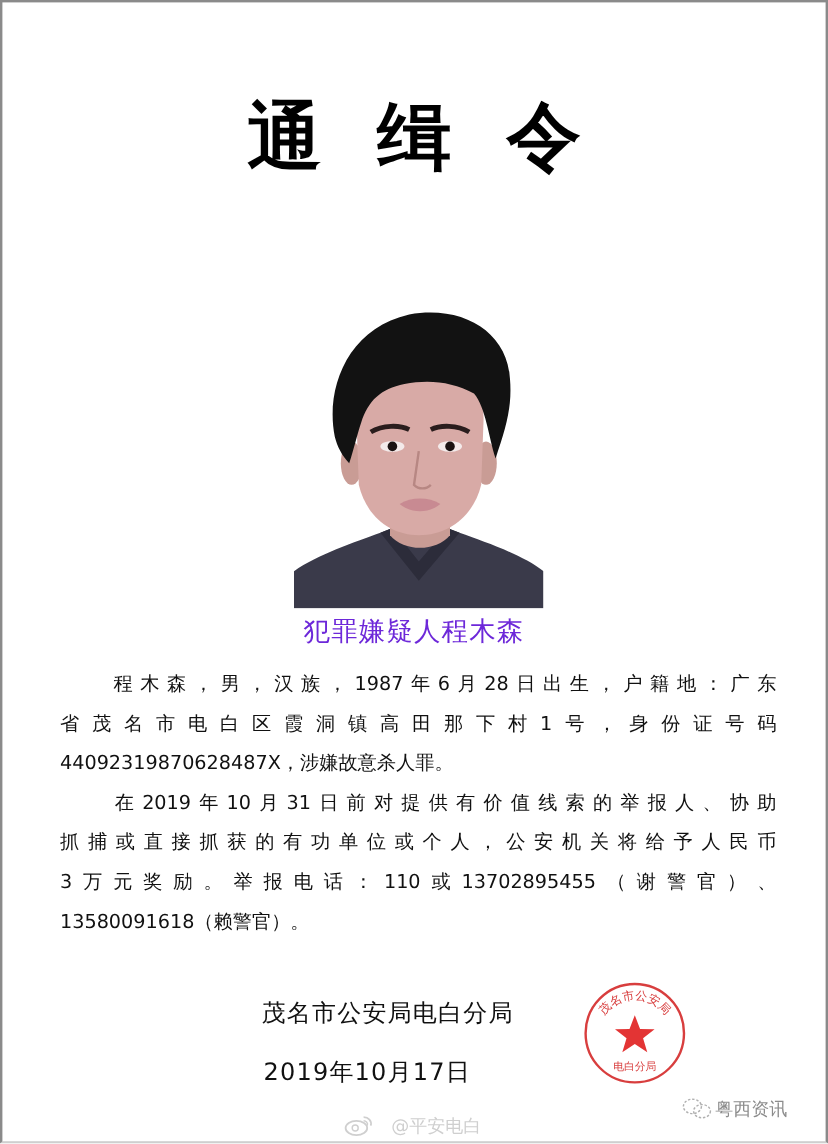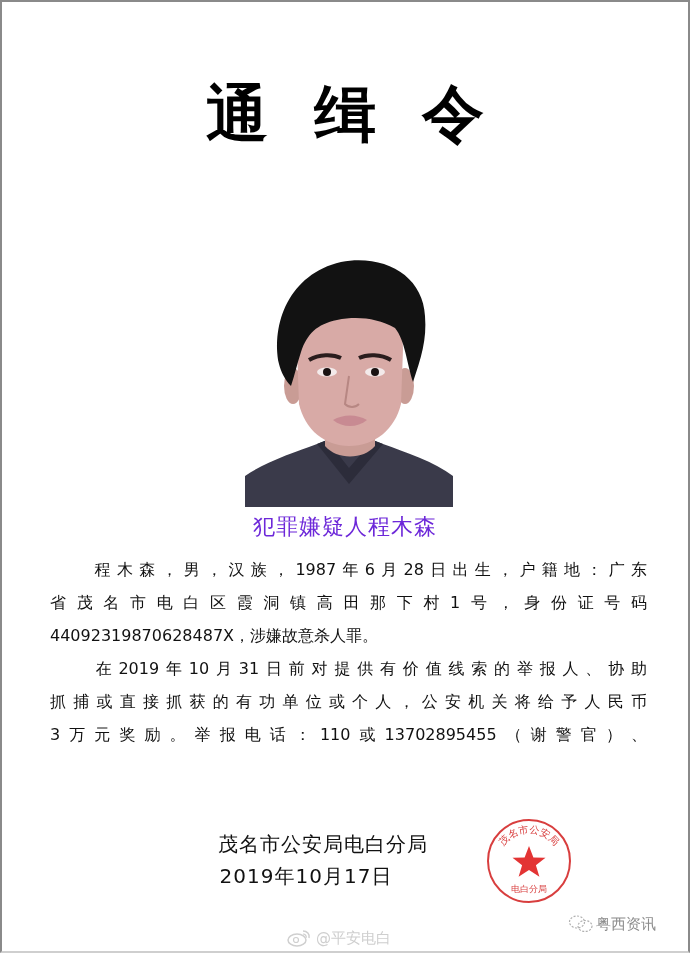--- a/index.html
+++ b/index.html
@@ -43,29 +43,29 @@
     font-size: 16px; line-height: 33px; color: #111;
   }
   .para { margin: 0 0 0 0; text-align: justify; text-align-last: left; }
   .para .line { display: block; white-space: nowrap; }
   .para .line.j { text-align: justify; text-align-last: justify; }
   .sign {
     position: absolute; left: 0; top: 826px; width: 642px;
     text-align: center; font-size: 20px; line-height: 32px; color: #111;
   }
   .sign .org { letter-spacing: 1px; }
-  .sign .date { padding-right: 34px; letter-spacing: 1px; }
+  .sign .date { padding-right: 34px; letter-spacing: 1px; margin-top: 17px; }
   .seal {
     position: absolute; left: 482px; top: 814px; width: 90px; height: 90px;
     opacity: 0.9;
   }
   .wm-weibo {
     position: absolute; left: 284px; top: 926px;
     font-size: 15px; color: #cfcfcf; line-height: 20px;
-    display: flex; align-items: center; gap: 4px;
+    display: flex; align-items: center; gap: 14px;
   }
   .wm-wechat {
     position: absolute; left: 566px; top: 912px;
     font-size: 15px; color: #8c8c8c; line-height: 20px;
     display: flex; align-items: center; gap: 2px;
   }
 </style>
 </head>
 <body>
 
@@ -109,20 +109,21 @@
   <div class="body">
     <div class="para">
       <span class="line j">　　程木森，男，汉族，1987年6月28日出生，户籍地：广东</span>
       <span class="line j">省茂名市电白区霞洞镇高田那下村1号，身份证号码</span>
       <span class="line">440923198706284​87X，涉嫌故意杀人罪。</span>
     </div>
     <div class="para">
       <span class="line j">　　在2019年10月31日前对提供有价值线索的举报人、协助</span>
       <span class="line j">抓捕或直接抓获的有功单位或个人，公安机关将给予人民币</span>
       <span class="line j">3万元奖励。举报电话：110或13702895455（谢警官）、</span>
+      <span class="line">13580091618（赖警官）。</span>
     </div>
   </div>
 
   <svg class="seal" viewBox="0 0 90 90" xmlns="http://www.w3.org/2000/svg">
     <defs>
       <path id="sealTopArc" d="M14 48 A31 31 0 0 1 76 48"></path>
       <path id="sealBottomArc" d="M20 62 A31 31 0 0 0 70 62"></path>
     </defs>
     <circle cx="45" cy="45" r="41" fill="none" stroke="#d42a2a" stroke-width="2"></circle>
     <text font-size="10" fill="#d42a2a" font-family="DejaVu Sans, sans-serif">

